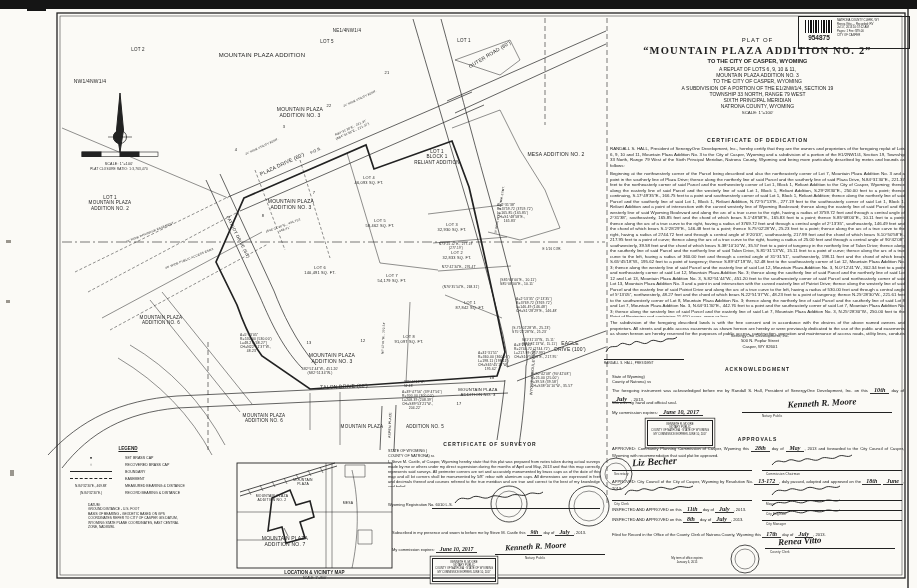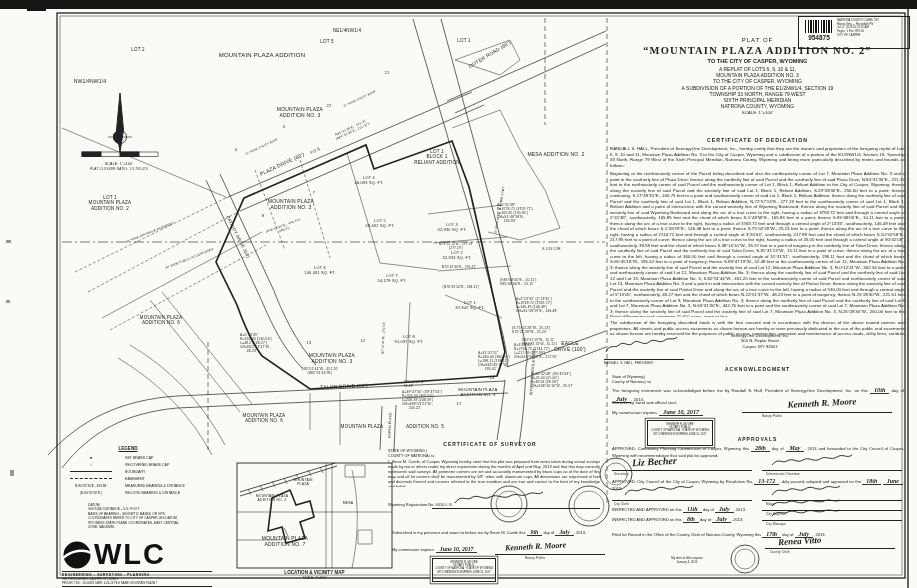--- a/index.html
+++ b/index.html
@@ -460,26 +460,14 @@
   <div class="abs pre" style="left:88px;top:503px;width:110px;font-size:3.3px;line-height:1.35;z-index:3;">DATUM:
 GROUND DISTANCE - U.S. FOOT
 BASIS OF BEARING - GEODETIC BASED ON GPS
 COORDINATES REFER TO CITY OF CASPER GIS DATUM,
 WYOMING STATE PLANE COORDINATES, EAST CENTRAL
 ZONE, NAD83/86.</div>
 
   <div class="abs ctr" style="left:237px;top:570px;width:155px;font-size:4.6px;font-weight:bold;z-index:3;">LOCATION &amp; VICINITY MAP</div>
   <div class="abs ctr" style="left:237px;top:576px;width:155px;font-size:3.3px;z-index:3;">SCALE: 1"=800'</div>
 
-  <div class="abs" style="left:62px;top:538px;z-index:3;">
-    <div style="display:flex;align-items:center;">
-      <svg width="30" height="30" viewBox="0 0 30 30">
-        <circle cx="15" cy="15" r="13.5" fill="#111"></circle>
-        <path d="M1,18 C10,10 22,9 29,13" stroke="#fff" stroke-width="2.4" fill="none"></path>
-      </svg>
-      <span style="font-size:29px;font-weight:bold;letter-spacing:2px;margin-left:2px;color:#111;">WLC</span>
-    </div>
-    <div style="font-size:3.4px;font-weight:bold;letter-spacing:.6px;border-top:.7px solid #222;padding-top:1px;width:150px;">ENGINEERING - SURVEYING - PLANNING</div>
-    <div style="font-size:3px;">200 PRONGHORN, CASPER, WY, 82601</div>
-    <div style="font-size:2.8px;border-bottom:.7px solid #222;padding-bottom:1px;width:150px;">PROJECT NO.: 13-00493    DATE: 6-26-13    FILE NAME: MOUNTAIN PLAZA 7</div>
-  </div>
 
 </div>
 
 </body></html>

